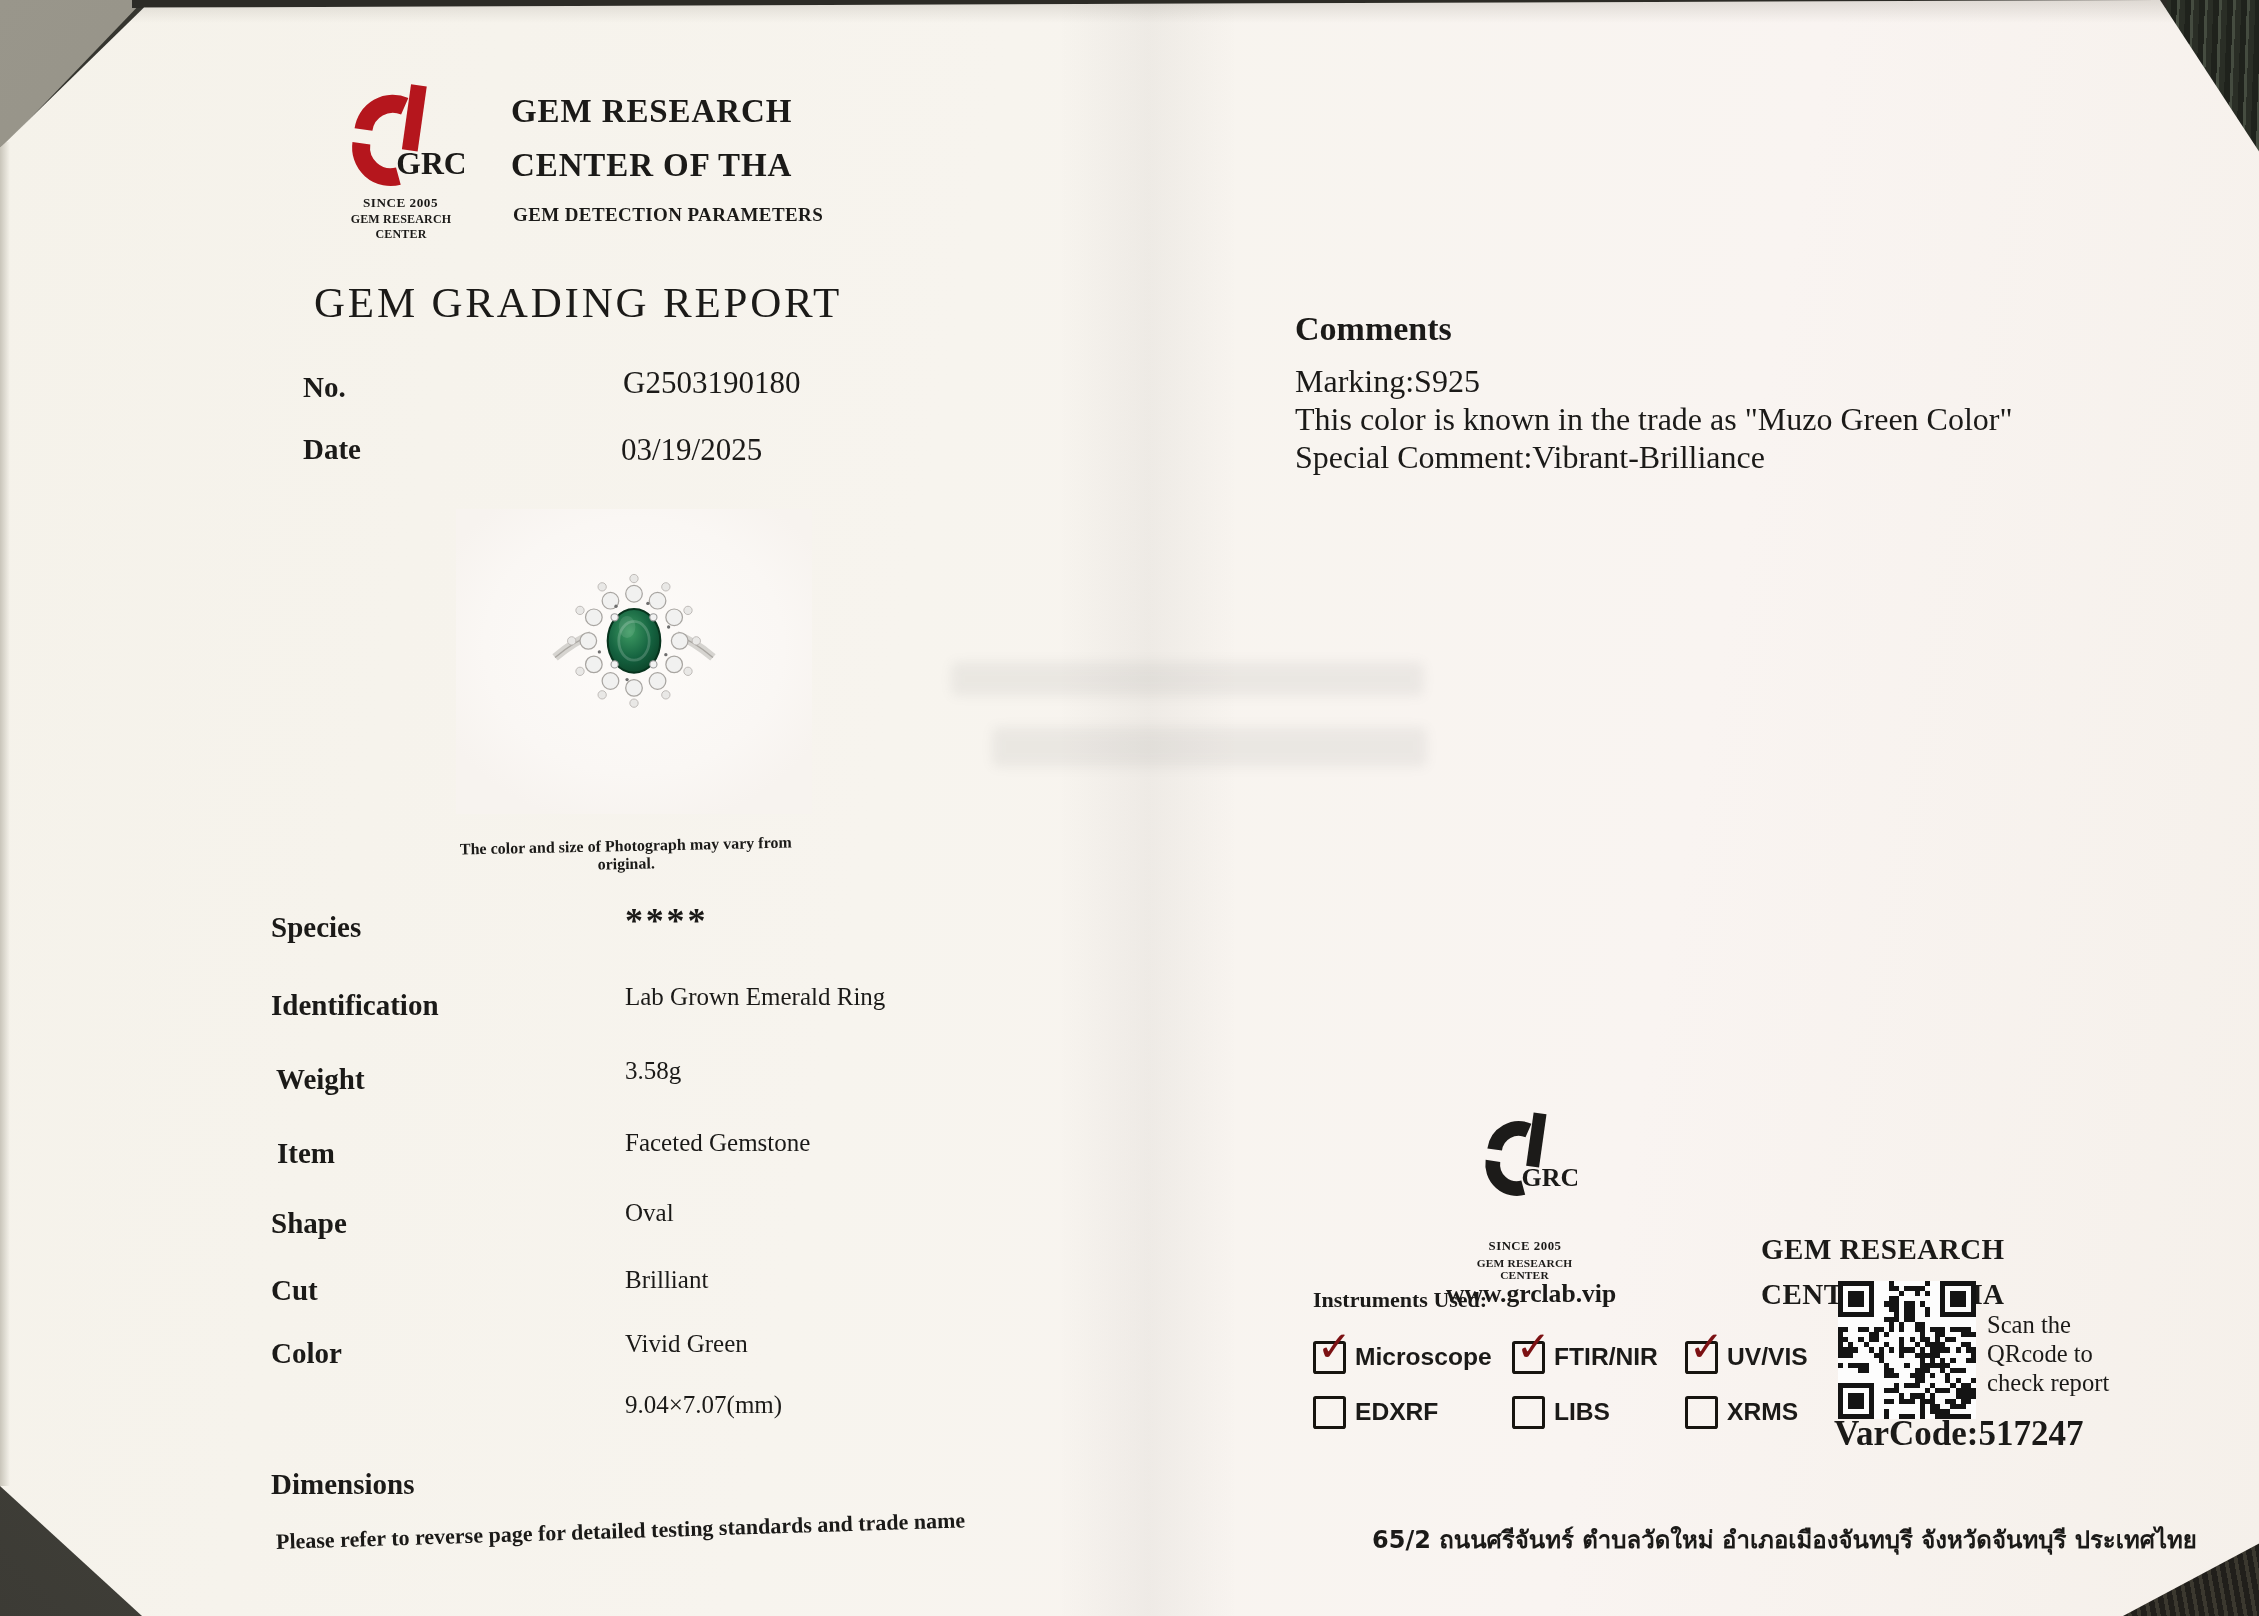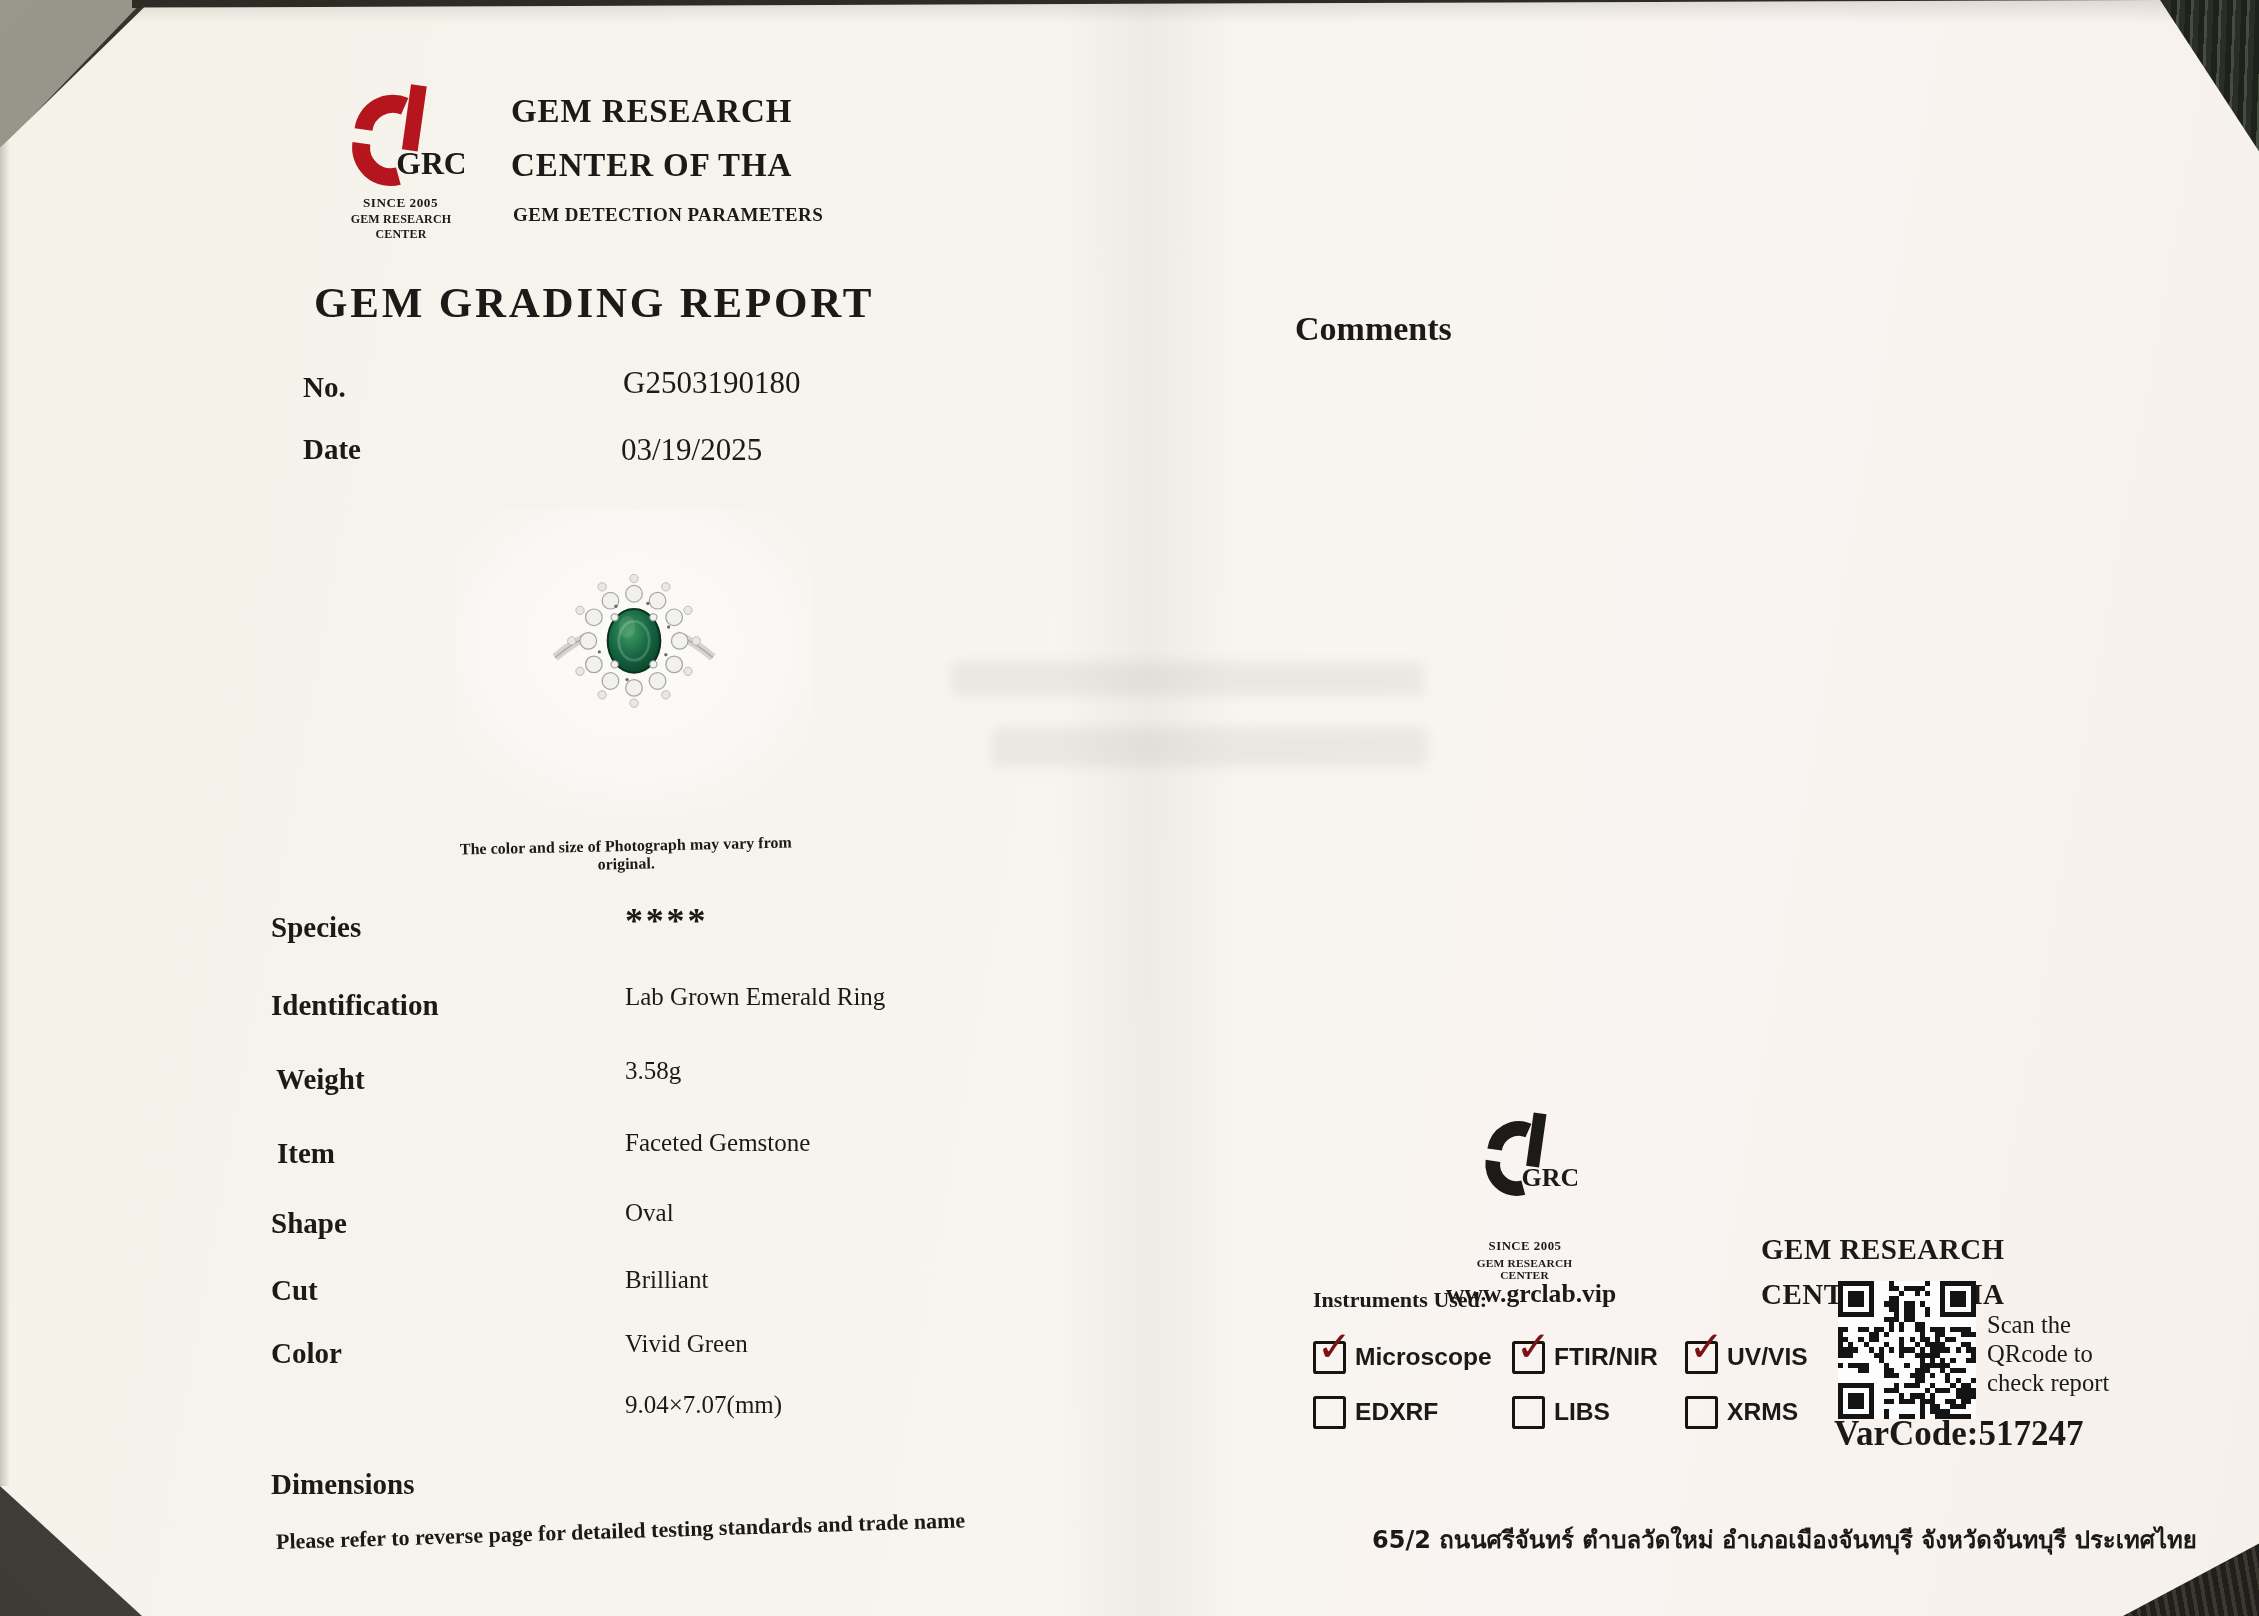--- a/index.html
+++ b/index.html
@@ -25,21 +25,21 @@
   .org1{left:511px;top:93px;font-size:33px;font-weight:bold;letter-spacing:0.9px;}
   .org2{left:511px;top:147px;font-size:33px;font-weight:bold;letter-spacing:0.9px;}
   .orgsub{left:513px;top:204px;font-size:19px;font-weight:bold;letter-spacing:0.4px;}
   .logo-since{font-size:13.2px;font-weight:bold;text-align:center;letter-spacing:0.5px;}
   .logo-center{font-size:12px;font-weight:bold;text-align:center;letter-spacing:0.2px;}
   .grc-text{font-family:"Liberation Serif",serif;font-weight:bold;fill:#1b1a18;}
   .arcR{stroke:#b5161d;fill:none;}
   .barR{fill:#b5161d;}
   .arcB{stroke:#1c1b19;fill:none;}
   .barB{fill:#1c1b19;}
-  .title{left:314px;top:278px;font-size:43px;font-weight:bold;letter-spacing:2.8px;}
+  .title{left:314px;top:278px;font-size:43px;font-weight:normal;letter-spacing:2.8px;}
   .mlabel{font-size:29px;font-weight:bold;margin-left:40px;}
   .mvalue{font-size:31px;}
   
   .photo{left:456px;top:509px;width:356px;height:305px;background:radial-gradient(60% 60% at 50% 45%,#fdfbf9 0%,#faf7f4 70%,#f7f3ef 100%);}
   .caption{left:452px;top:837px;width:348px;text-align:center;font-size:16px;font-weight:bold;transform:rotate(-1.2deg);}
   
   .flabel{left:271px;font-size:29px;font-weight:bold;position:absolute;}
   .fvalue{left:625px;font-size:25px;position:absolute;}
   .stars{font-size:36px;font-weight:bold;letter-spacing:2.8px;}
   
@@ -186,20 +186,25 @@
     <div class="flabel" style="top:1274px;">Cut</div>
     <div class="fvalue" style="top:1266px;">Brilliant</div>
 
     <div class="flabel" style="top:1337px;">Color</div>
     <div class="fvalue" style="top:1330px;">Vivid Green</div>
 
     <div class="flabel" style="top:1446px;margin-top:22px;">Dimensions</div>
     <div class="fvalue" style="top:1391px;">9.04×7.07(mm)</div>
 
     <div class="abs cm-head">Comments</div>
+    <div class="abs cm-body">
+      <div>Marking:S925</div>
+      <div>This color is known in the trade as "Muzo Green Color"</div>
+      <div>Special Comment:Vibrant-Brilliance</div>
+    </div>
 
     <svg class="abs" style="left:1473px;top:1111px;" width="104" height="91" viewBox="0 0 120 104">
       <path class="arcB" stroke-width="17" d="M 64 22 A 28 28 0 0 0 25 44"></path>
       <path class="arcB" stroke-width="17" d="M 23 57 A 28 28 0 0 0 58 88"></path>
       <rect class="barB" x="66" y="2" width="15" height="62" transform="rotate(8 73 30)"></rect>
       <text class="grc-text" x="56" y="86" font-size="30">GRC</text>
     </svg>
     <div class="abs logo-since" style="left:1473px;top:1239px;width:104px;font-size:12.8px;">SINCE 2005</div>
     <div class="abs logo-center" style="left:1461px;top:1257px;width:127px;font-size:11.4px;">GEM RESEARCH CENTER</div>
     <div class="abs website">www.grclab.vip</div>

